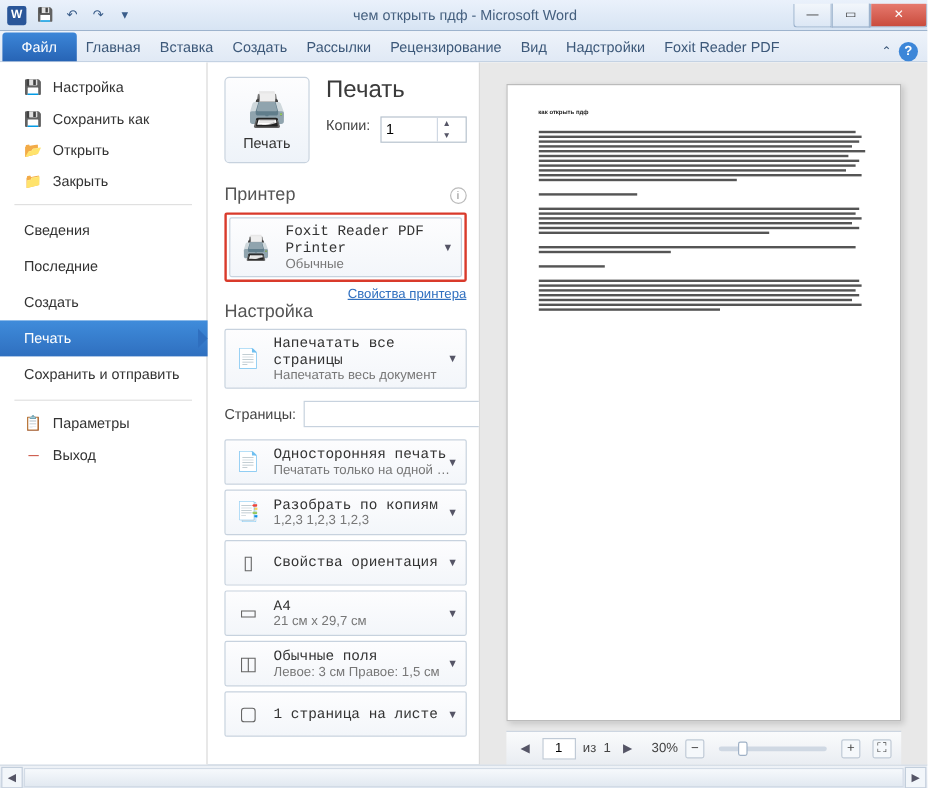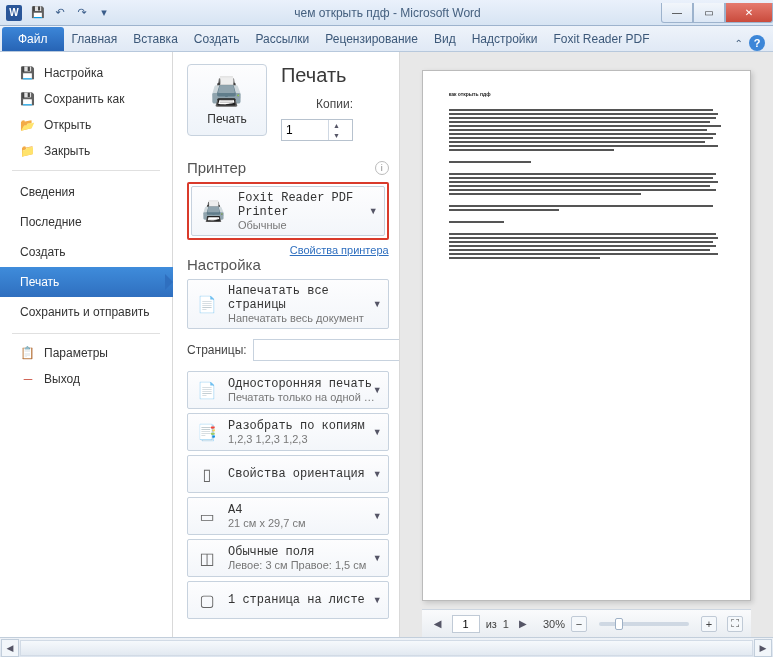--- a/index.html
+++ b/index.html
@@ -34,21 +34,21 @@
   .side-sep { height:1px; background:#e0e0e0; margin:6px 12px;}
   .icon { width:16px; height:16px; display:inline-flex; align-items:center; justify-content:center; font-size:12px;}
   .icon.save { color:#2a5699;} .icon.open{color:#d9a33a;} .icon.close{color:#d9a33a;}
   .icon.exit { color:#c94b3c;} .icon.params{color:#777;}
 
   .midpane { width:256px; border-right:1px solid #d9d9d9; padding:12px 10px 0 14px; color:#444; position:relative; overflow:hidden;}
   .print-row { display:flex; align-items:flex-start; gap:14px; }
   .bigbtn { width:80px; height:72px; border:1px solid #c7d2de; border-radius:4px; background:linear-gradient(#fdfdfe,#eef3f9); display:flex; flex-direction:column; align-items:center; justify-content:center; gap:4px; font-size:12px; color:#333;}
   .bigbtn .printer-icon { font-size:28px; }
   .mid-title { font-size:20px; color:#3a3a3a; margin-bottom:10px;}
-  .copies-row { display:flex; align-items:flex-end; gap:8px; font-size:12px;flex-direction:column;}
+  .copies-row { display:flex; align-items:flex-start; gap:8px; font-size:12px;}
   .spinner { width:72px; height:22px; border:1px solid #b7c2ce; background:#fff; display:flex; align-items:center; position:relative;}
   .spinner input { border:none; width:46px; font-size:12px; padding:2px 4px; outline:none; background:transparent;}
   .spinner .spins { width:16px; display:flex; flex-direction:column; border-left:1px solid #cfd8e3;}
   .spins div { height:10px; font-size:7px; display:flex; align-items:center; justify-content:center; color:#556;}
   .section-label { font-size:15px; color:#555; margin:18px 0 6px; display:flex; align-items:center; justify-content:space-between;}
   .section-label .info { width:14px; height:14px; border:1px solid #bbb; border-radius:50%; font-size:9px; color:#888; display:flex; align-items:center; justify-content:center;}
   .printer-box { border:2px solid #d93a2b; border-radius:2px; padding:2px;}
   .combo { border:1px solid #c7d2de; background:linear-gradient(#fdfdfe,#f3f6fa); border-radius:2px; display:flex; align-items:center; padding:4px 6px; gap:8px; position:relative; min-height:38px;}
   .combo .chev { position:absolute; right:6px; top:50%; transform:translateY(-50%); font-size:9px; color:#556;}
   .combo .cicon { width:32px; height:28px; display:flex; align-items:center; justify-content:center; font-size:20px; color:#666; flex-shrink:0;}

